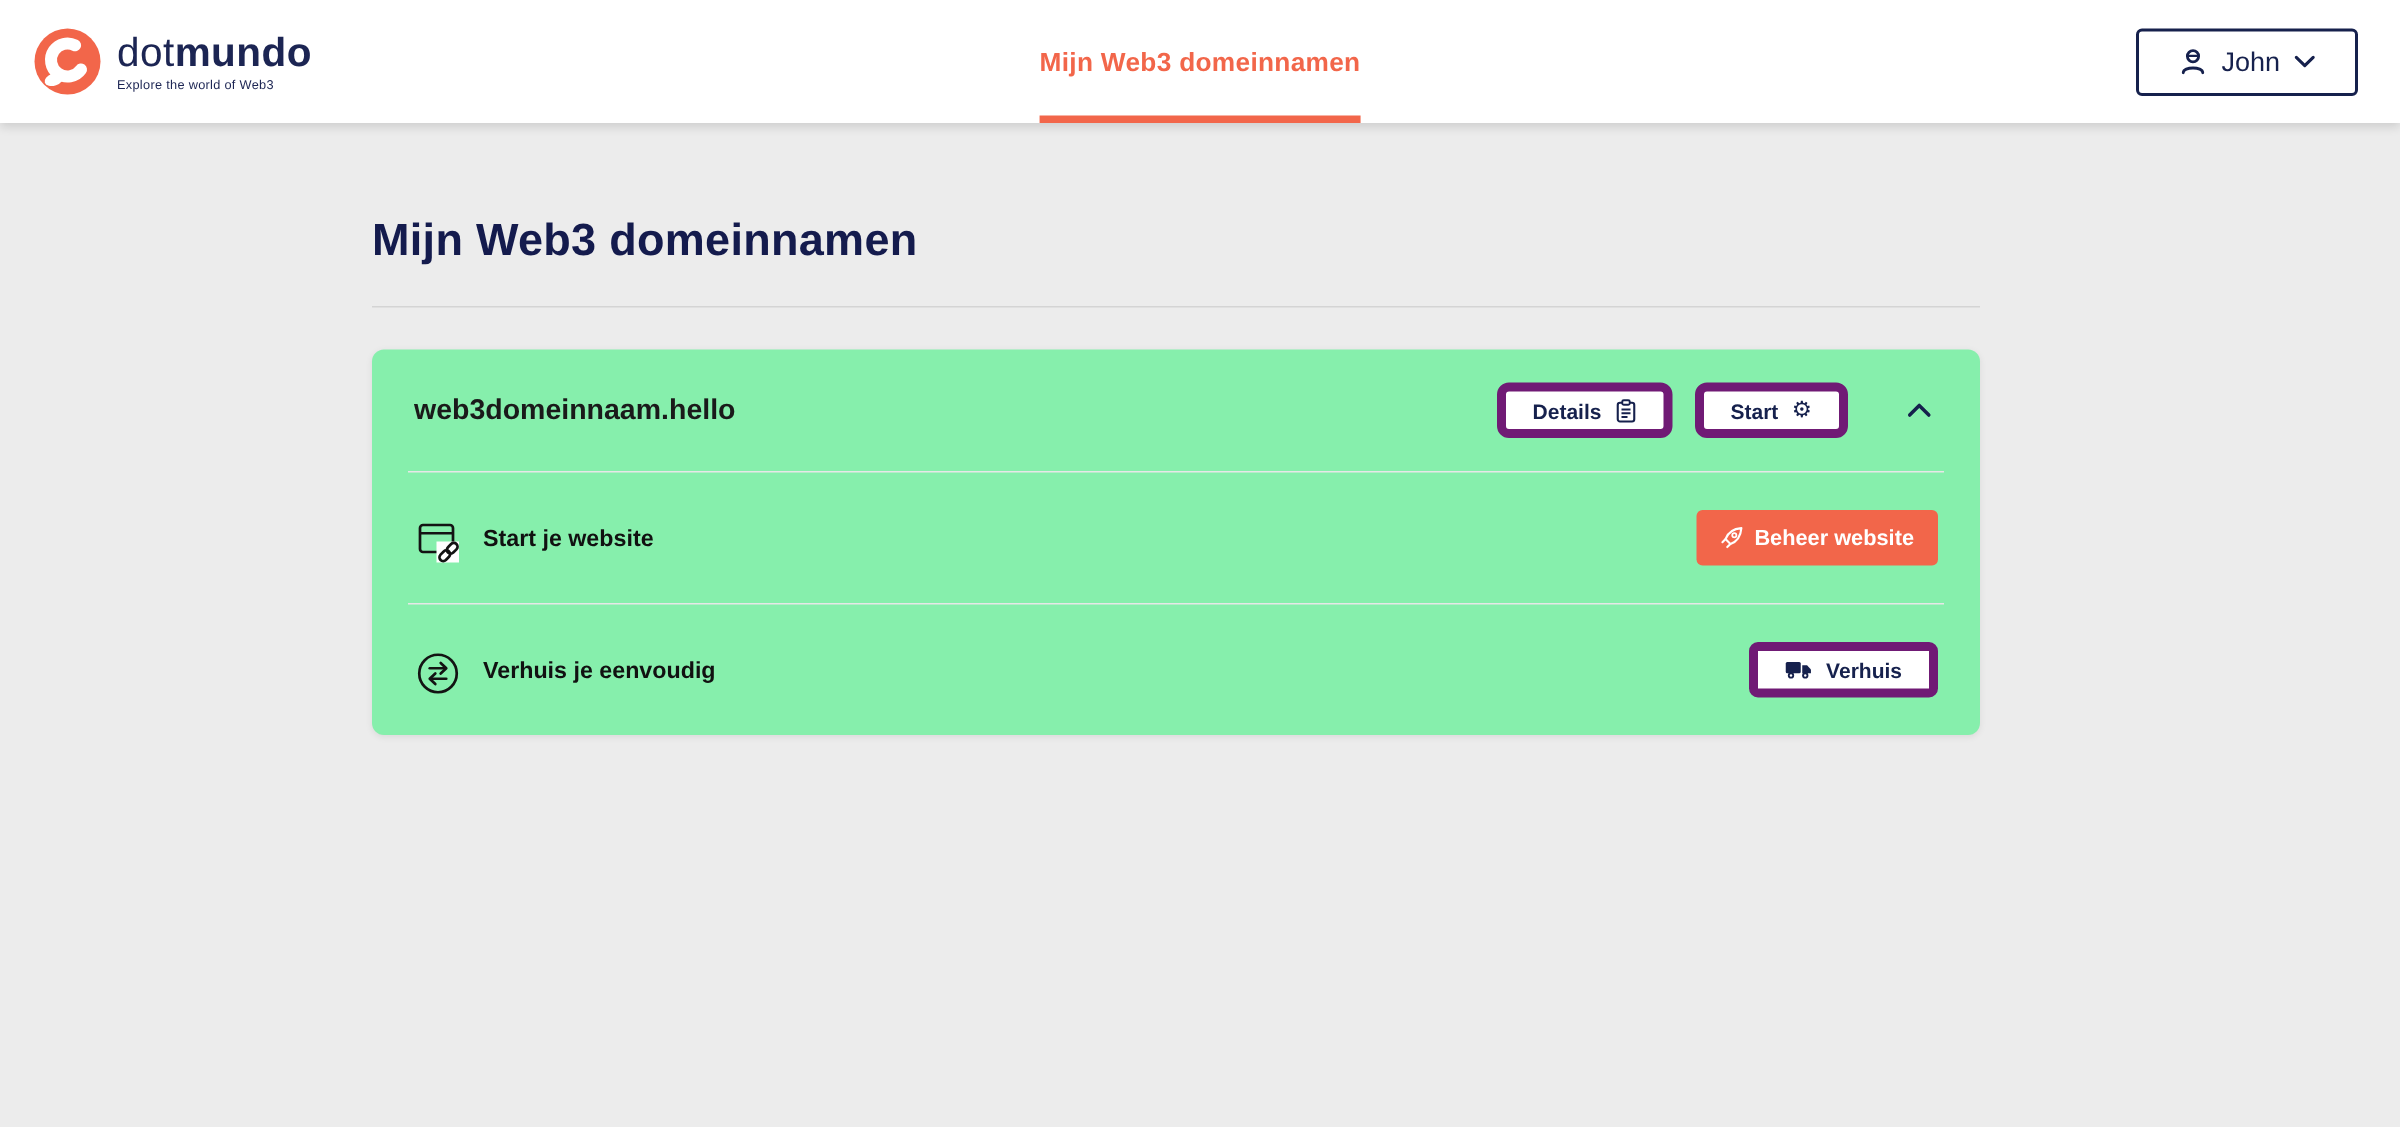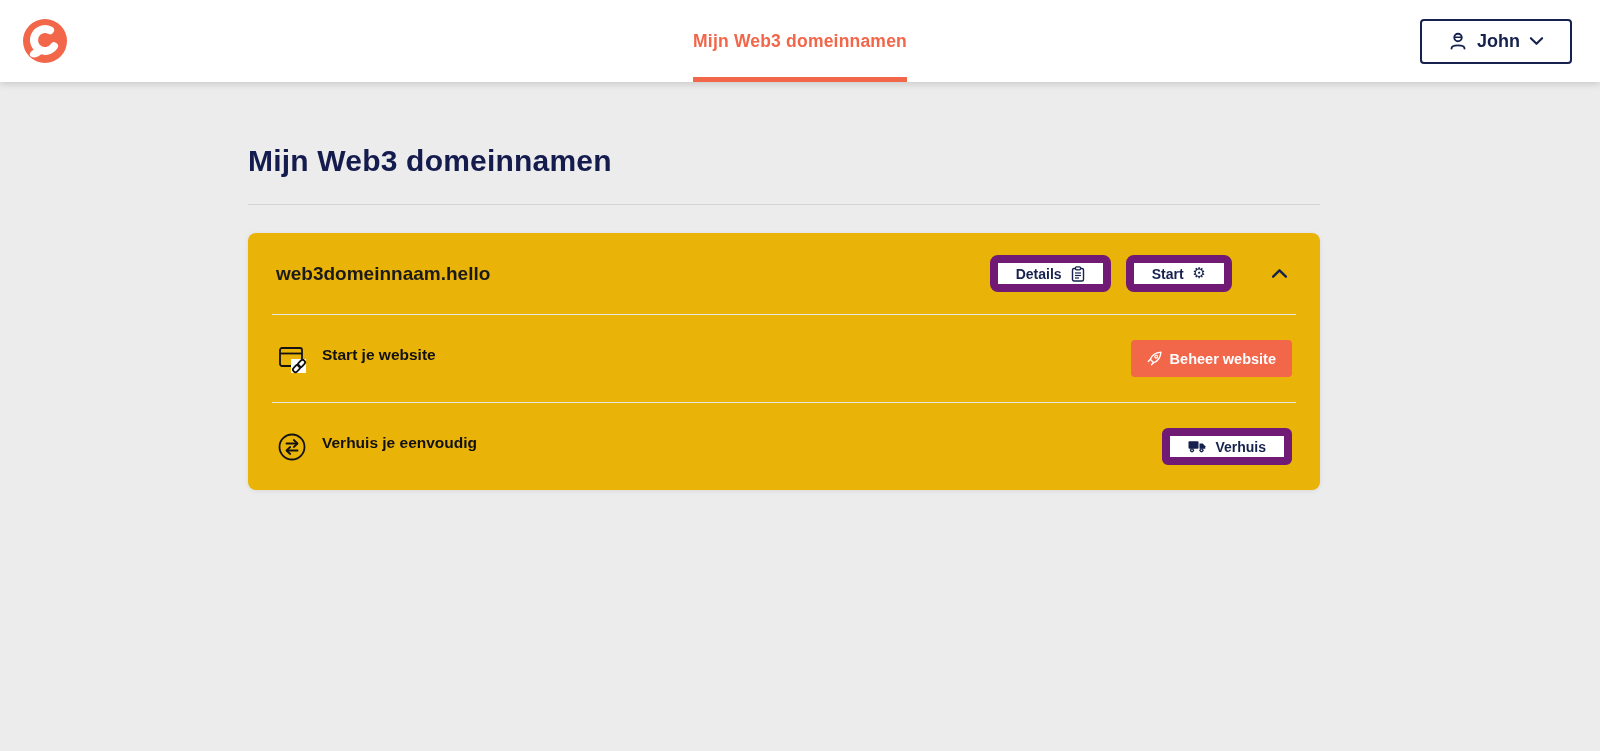--- a/index.html
+++ b/index.html
@@ -44,69 +44,69 @@
   .nav-underline {
     position:absolute; bottom:0; left:0; right:0;
     height:5px; background:#F2664A;
   }
 
   .user-btn {
     display:flex; align-items:center; gap:9px;
     border:2px solid #16214D; border-radius:4px;
     background:#fff; height:45px; padding:0 26px;
     font-family:"Liberation Sans", sans-serif;
-    font-size:18px; font-weight:bold; color:#16214D;
+    font-size:18px; font-weight:normal; color:#16214D;
     cursor:pointer;
   }
 
   
   .main { padding-left:248px; }
   .page-title {
     margin:62px 0 0;
     font-size:30px; font-weight:bold; color:#141B4D;
     letter-spacing:0.2px;
   }
   .title-divider {
     width:1072px; border:none;
     border-top:1px solid #D4D4D4;
     margin:26px 0 0;
   }
 
   .card {
-    width:1072px; background:#eab308;
+    width:1072px; background:#86efac;
     border-radius:8px;
     box-shadow:0 1px 5px rgba(0,0,0,0.08);
     margin-top:28px;
   }
   .card-header {
     display:flex; align-items:center; justify-content:space-between;
     padding:22px 28px;
   }
   .domain-name { font-size:19px; font-weight:bold; color:#1A1A1A; }
   .card-actions { display:flex; align-items:center; gap:15px; }
 
   .btn-outline {
     display:flex; align-items:center; gap:9px;
-    border:8px solid #701a75; border-radius:8px;
+    border:6px solid #701a75; border-radius:8px;
     background:#fff; height:37px; padding:0 18px;
     font-family:"Liberation Sans", sans-serif;
     font-size:14px; font-weight:bold; color:#16214D;
     cursor:pointer;
   }
   .gear-glyph { font-family:"DejaVu Sans", sans-serif; font-size:15px; line-height:1; }
 
   .collapse-btn {
     background:none; border:none; padding:4px; margin-left:20px;
     cursor:pointer; display:flex; align-items:center;
   }
 
   .card-divider { height:1px; background:#E7E7E7; margin:0 24px; }
 
   .feature-row {
-    display:flex; align-items:center;
+    display:flex; align-items:flex-end;
     padding:25px 28px; gap:14px;
   }
   .feature-icon { flex:0 0 32px; width:32px; margin-top:1px; color:#131313; }
   .feature-content { flex:1; }
   .feature-title { margin:0 0 8px; font-size:15.5px; font-weight:bold; color:#111; }
   .feature-desc {
     margin:0; font-size:15.5px; color:#2E2E2E;
     line-height:1.6; max-width:760px;
   }
   .feature-action { align-self:center; }
@@ -124,20 +124,26 @@
 <body>
 
 <div class="header">
 
   <div class="logo">
     <svg class="logo-mark" viewBox="0 0 46 46">
       <circle cx="23" cy="23" r="22" fill="#F2664A"></circle>
       <circle cx="23" cy="22" r="11" fill="none" stroke="#FFFFFF" stroke-width="8" stroke-dasharray="50 20" stroke-linecap="round" transform="rotate(35 23 22)"></circle>
       <ellipse cx="14" cy="35" rx="6.5" ry="4" fill="#FFFFFF" transform="rotate(-20 14 35)"></ellipse>
     </svg>
+    <div class="brand-line">
+      <span class="brand">
+        <span>dot</span><span class="bold">mundo</span>
+      </span>
+      <div class="tagline">Explore the world of Web3</div>
+    </div>
   </div>
 
   <div class="nav">
     <div class="nav-item">
       <span>Mijn Web3 domeinnamen</span>
       <div class="nav-underline"></div>
     </div>
   </div>
 
   <button class="user-btn">

